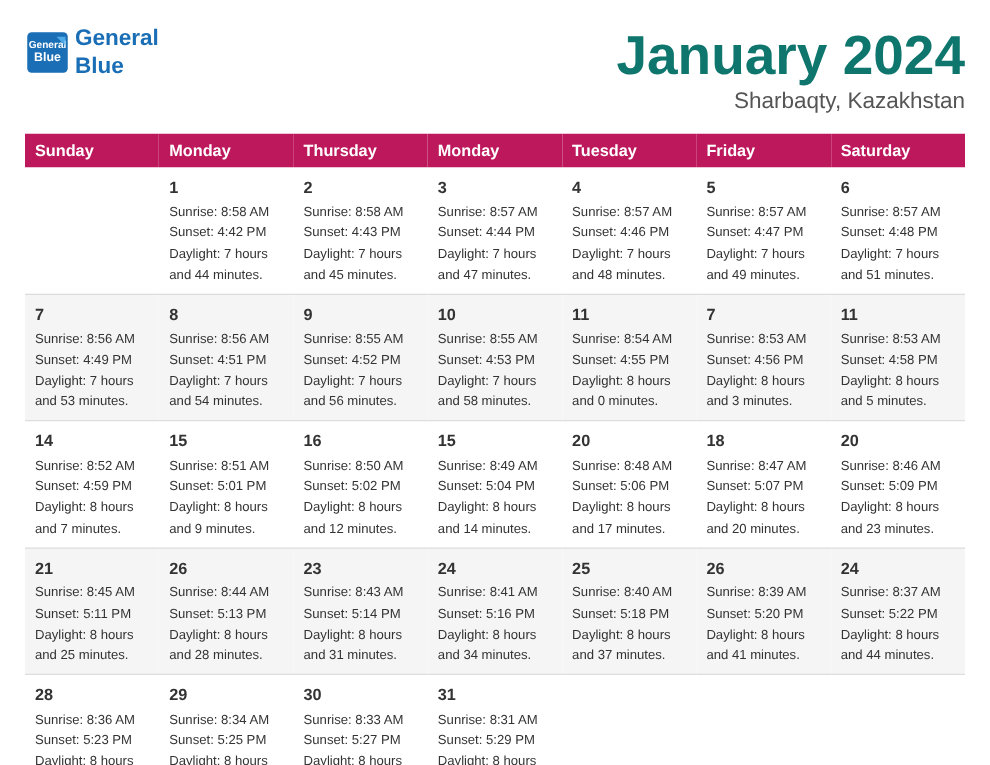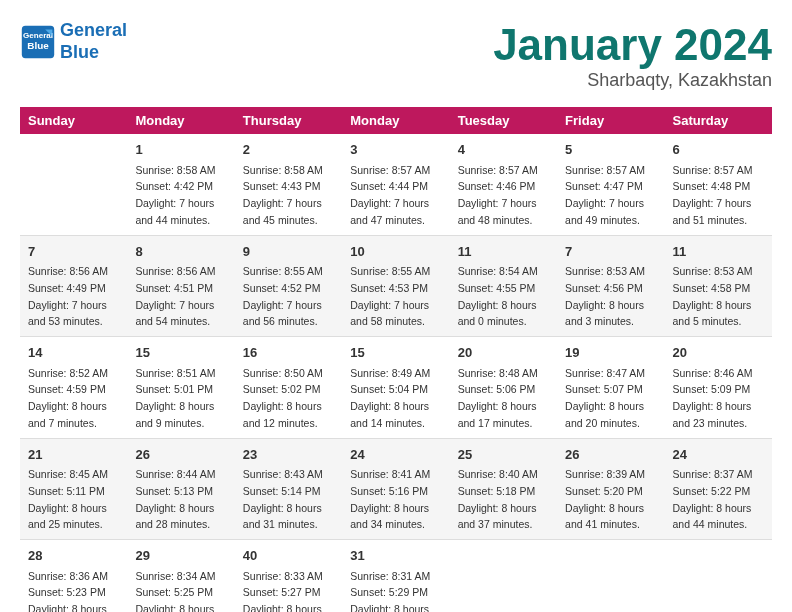--- a/index.html
+++ b/index.html
@@ -159,21 +159,21 @@
         <td><span class="day-number">14</span>
         <span class="day-info">Sunrise: 8:52 AM<br>Sunset: 4:59 PM<br>Daylight: 8 hours and 7 minutes.</span></td>
         <td><span class="day-number">15</span>
         <span class="day-info">Sunrise: 8:51 AM<br>Sunset: 5:01 PM<br>Daylight: 8 hours and 9 minutes.</span></td>
         <td><span class="day-number">16</span>
         <span class="day-info">Sunrise: 8:50 AM<br>Sunset: 5:02 PM<br>Daylight: 8 hours and 12 minutes.</span></td>
         <td><span class="day-number">15</span>
         <span class="day-info">Sunrise: 8:49 AM<br>Sunset: 5:04 PM<br>Daylight: 8 hours and 14 minutes.</span></td>
         <td><span class="day-number">20</span>
         <span class="day-info">Sunrise: 8:48 AM<br>Sunset: 5:06 PM<br>Daylight: 8 hours and 17 minutes.</span></td>
-        <td><span class="day-number">19</span>
+        <td><span class="day-number">18</span>
         <span class="day-info">Sunrise: 8:47 AM<br>Sunset: 5:07 PM<br>Daylight: 8 hours and 20 minutes.</span></td>
         <td><span class="day-number">20</span>
         <span class="day-info">Sunrise: 8:46 AM<br>Sunset: 5:09 PM<br>Daylight: 8 hours and 23 minutes.</span></td>
       </tr>
       <tr>
         <td><span class="day-number">21</span>
         <span class="day-info">Sunrise: 8:45 AM<br>Sunset: 5:11 PM<br>Daylight: 8 hours and 25 minutes.</span></td>
         <td><span class="day-number">26</span>
         <span class="day-info">Sunrise: 8:44 AM<br>Sunset: 5:13 PM<br>Daylight: 8 hours and 28 minutes.</span></td>
         <td><span class="day-number">23</span>
@@ -185,21 +185,21 @@
         <td><span class="day-number">26</span>
         <span class="day-info">Sunrise: 8:39 AM<br>Sunset: 5:20 PM<br>Daylight: 8 hours and 41 minutes.</span></td>
         <td><span class="day-number">24</span>
         <span class="day-info">Sunrise: 8:37 AM<br>Sunset: 5:22 PM<br>Daylight: 8 hours and 44 minutes.</span></td>
       </tr>
       <tr>
         <td><span class="day-number">28</span>
         <span class="day-info">Sunrise: 8:36 AM<br>Sunset: 5:23 PM<br>Daylight: 8 hours and 47 minutes.</span></td>
         <td><span class="day-number">29</span>
         <span class="day-info">Sunrise: 8:34 AM<br>Sunset: 5:25 PM<br>Daylight: 8 hours and 50 minutes.</span></td>
-        <td><span class="day-number">40</span>
+        <td><span class="day-number">30</span>
         <span class="day-info">Sunrise: 8:33 AM<br>Sunset: 5:27 PM<br>Daylight: 8 hours and 54 minutes.</span></td>
         <td><span class="day-number">31</span>
         <span class="day-info">Sunrise: 8:31 AM<br>Sunset: 5:29 PM<br>Daylight: 8 hours and 57 minutes.</span></td>
         <td></td>
         <td></td>
         <td></td>
       </tr>
     </tbody>
 </table>
 

